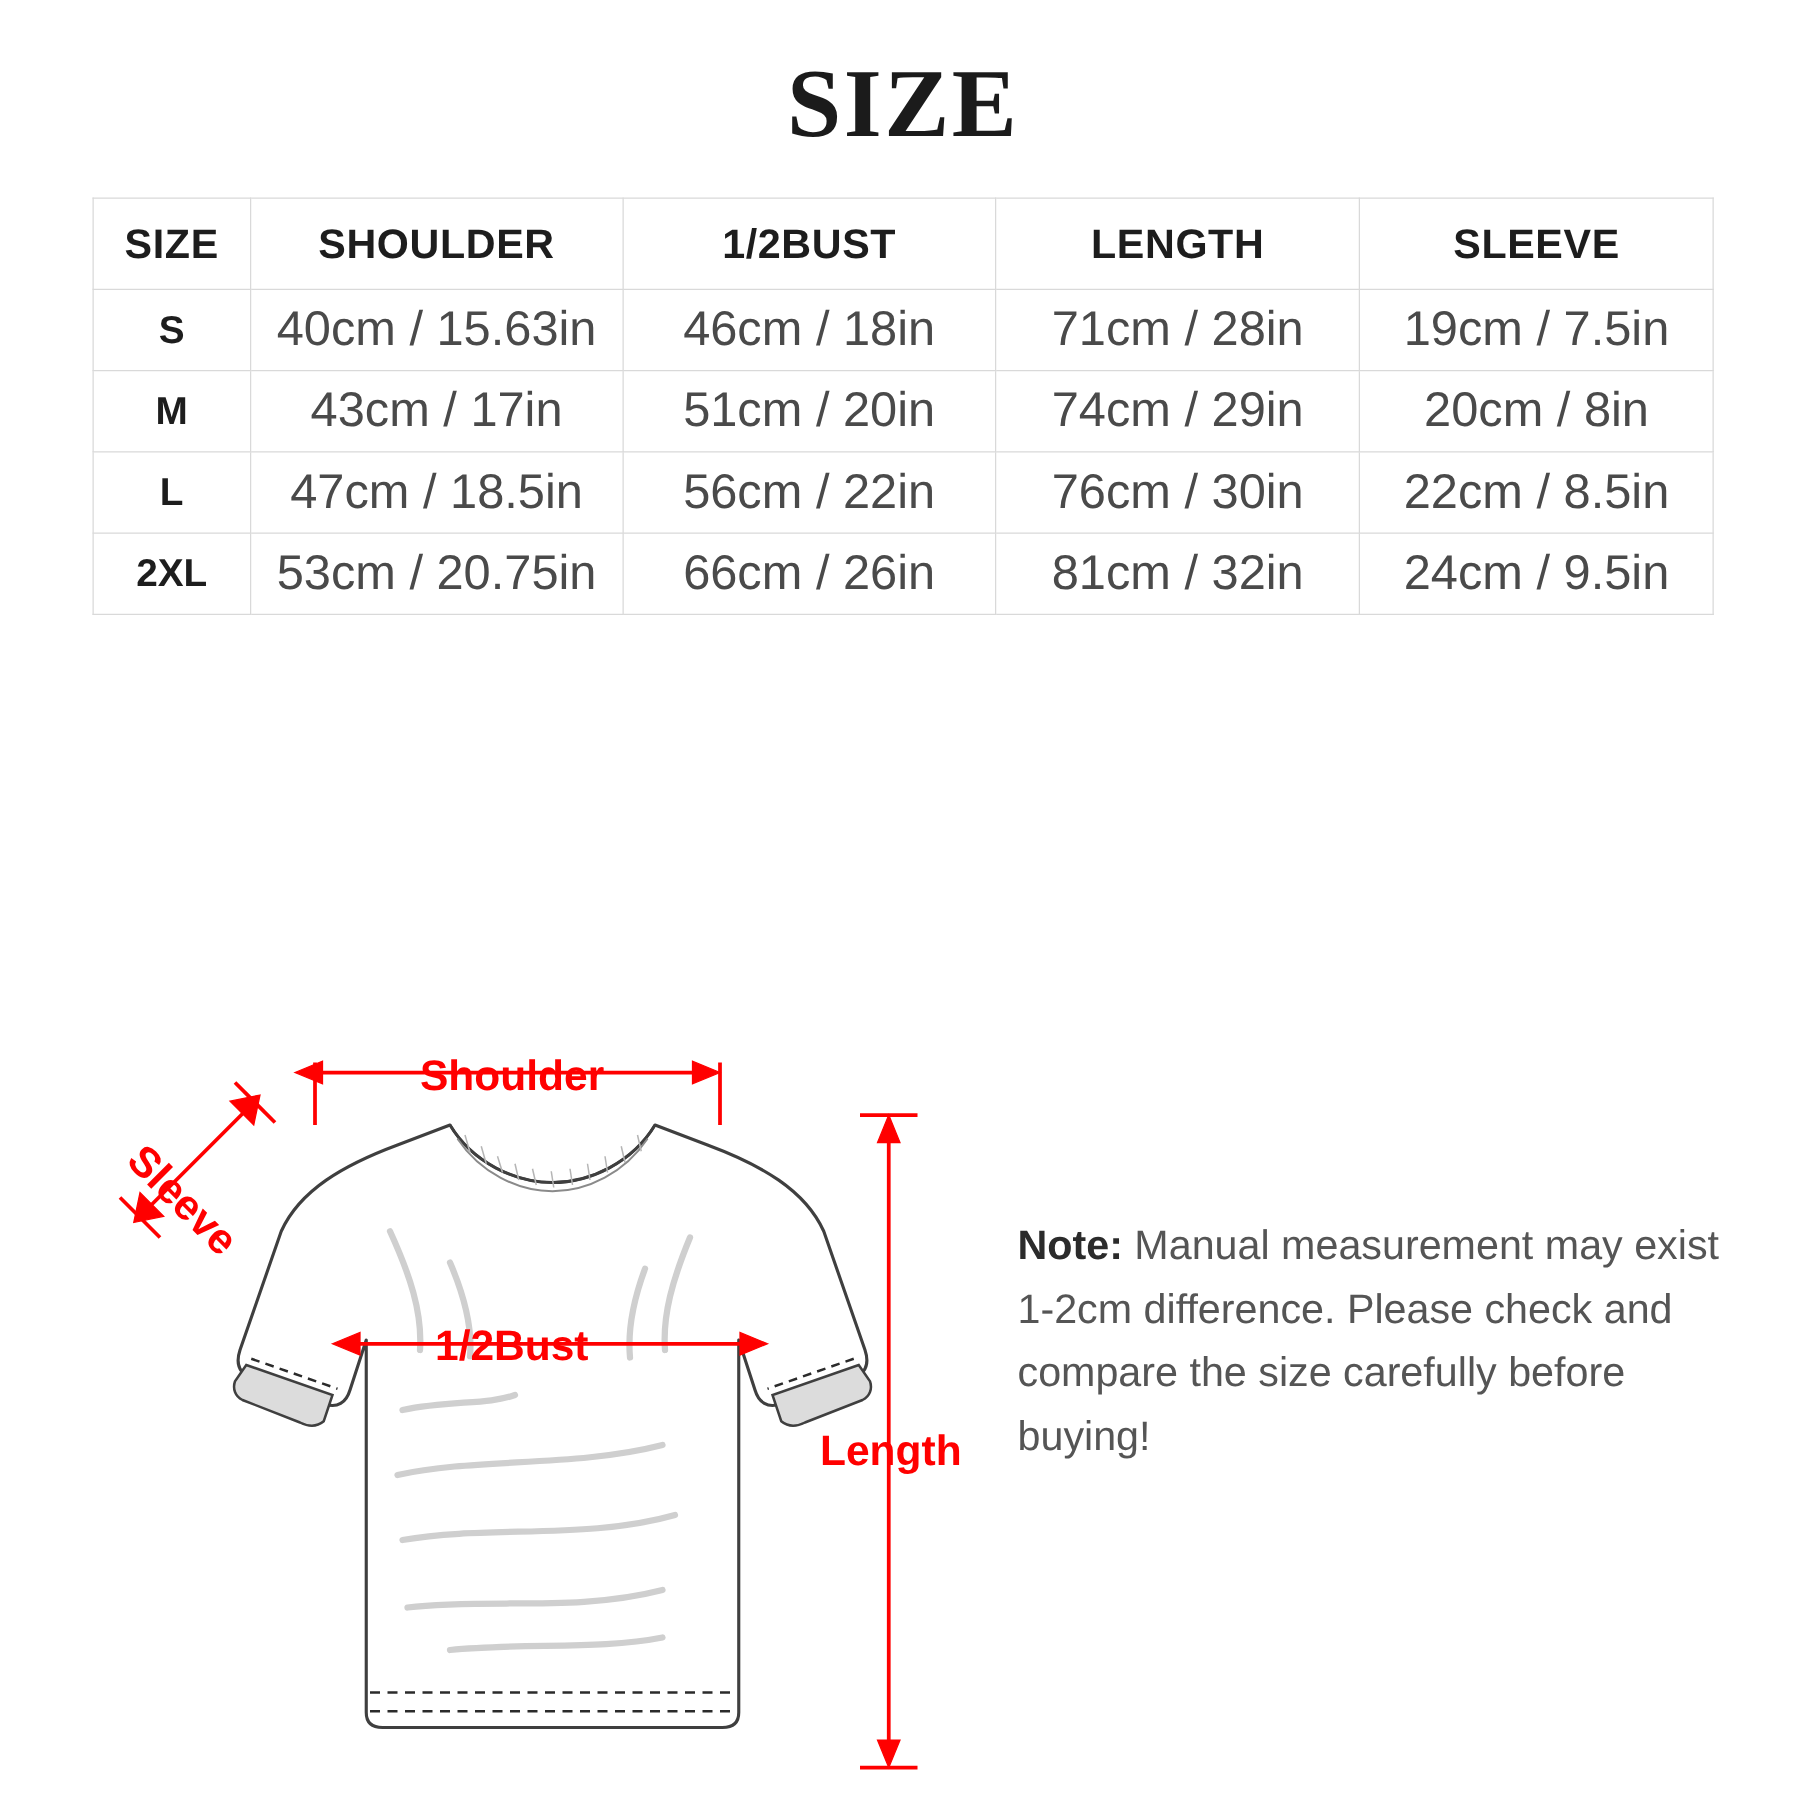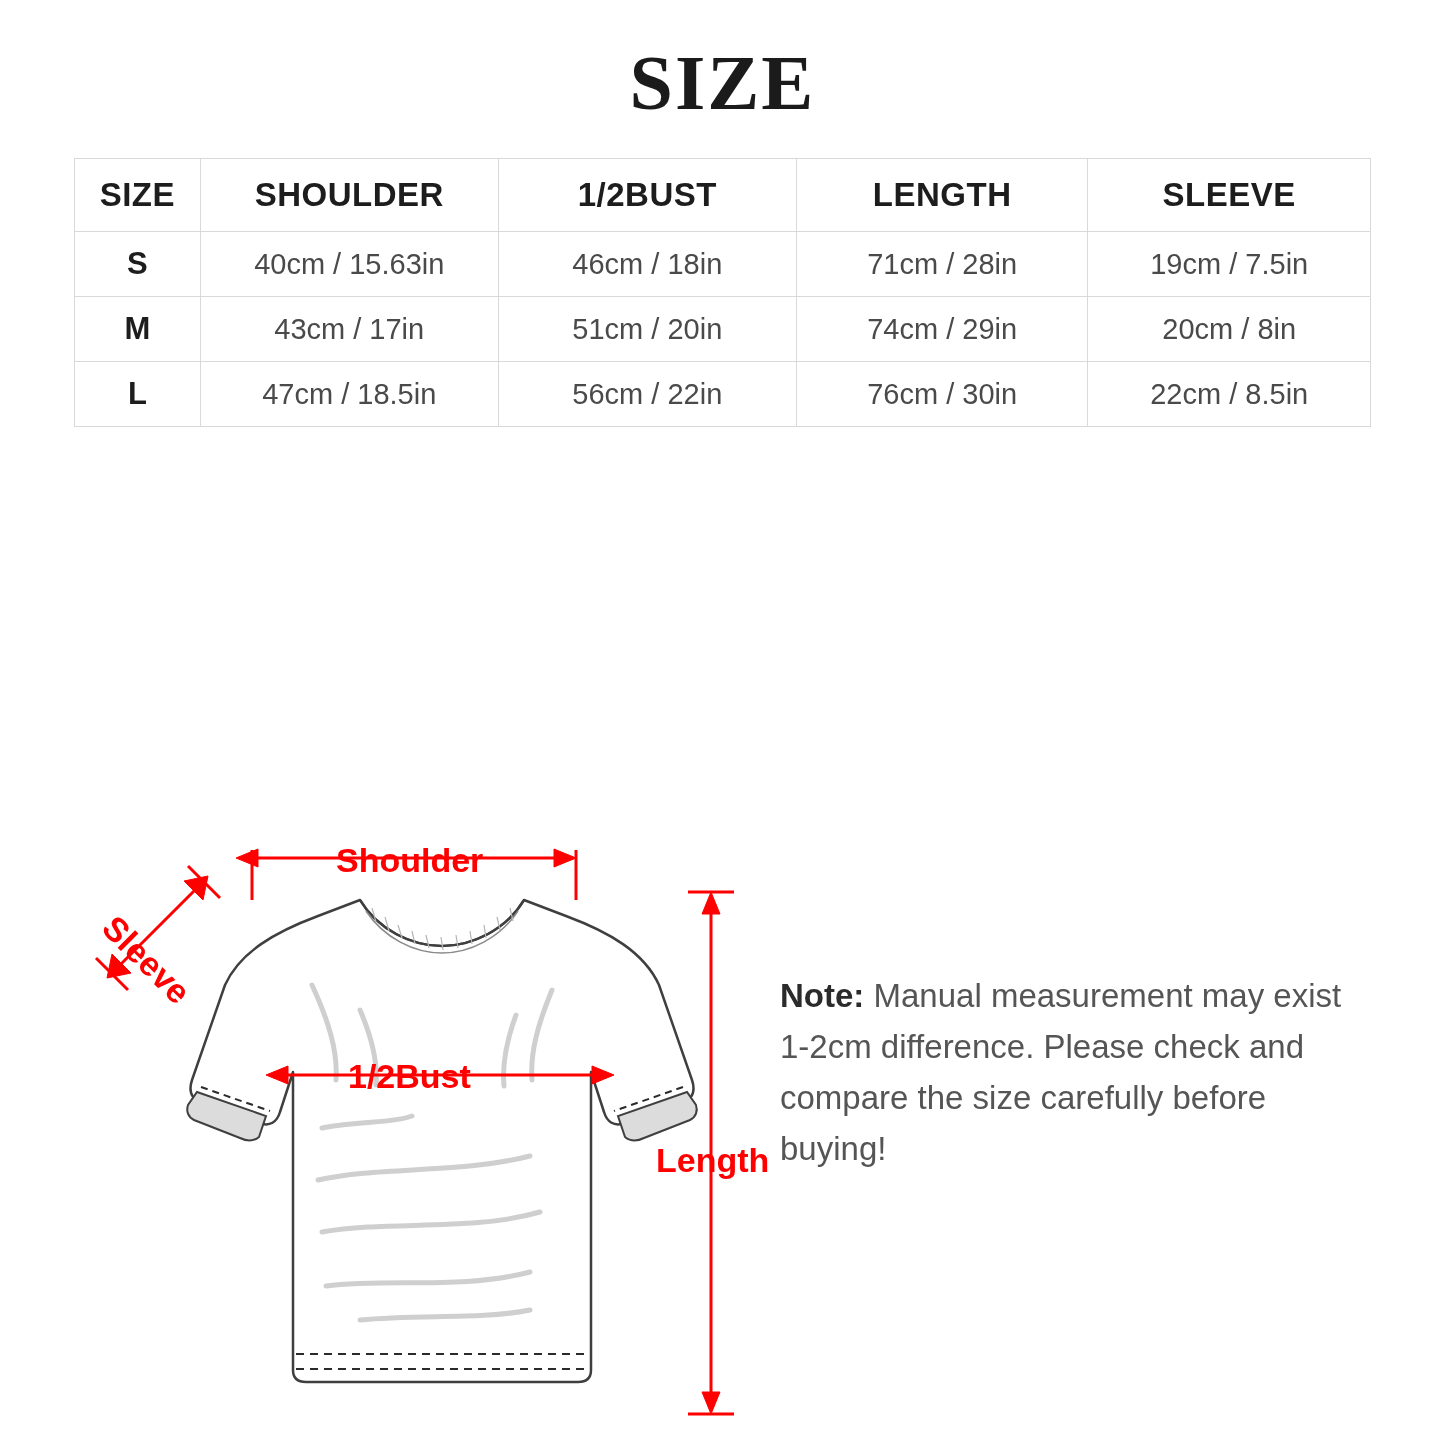--- a/index.html
+++ b/index.html
@@ -38,21 +38,21 @@
   table.size-table {
     border-collapse: collapse;
     width: 100%;
     table-layout: fixed;
   }
   table.size-table td, table.size-table th {
     border: 1px solid #d9d9d9;
     text-align: center;
     vertical-align: middle;
     height: 64px;
-    font-size: 29px;
+    font-size: 39px;
     color: #4a4a4a;
     font-weight: normal;
     padding: 0;
   }
   table.size-table thead th {
     font-size: 33px;
     font-weight: bold;
     color: #1d1d1d;
     height: 72px;
     letter-spacing: 0.5px;
@@ -78,21 +78,21 @@
   }
   #shirt-svg {
     position: absolute;
     left: 60px;
     top: 20px;
   }
 
   
   #note-block {
     position: absolute;
-    left: 780px;
+    left: 814px;
     top: 970px;
     width: 585px;
     font-size: 33px;
     line-height: 1.55;
     color: #555555;
   }
   #note-block .note-label {
     font-weight: bold;
     color: #2b2b2b;
   }
@@ -134,20 +134,27 @@
         <td>51cm / 20in</td>
         <td>74cm / 29in</td>
         <td>20cm / 8in</td>
       </tr>
       <tr>
         <td class="size-cell">L</td>
         <td>47cm / 18.5in</td>
         <td>56cm / 22in</td>
         <td>76cm / 30in</td>
         <td>22cm / 8.5in</td>
+      </tr>
+      <tr>
+        <td class="size-cell">2XL</td>
+        <td>53cm / 20.75in</td>
+        <td>66cm / 26in</td>
+        <td>81cm / 32in</td>
+        <td>24cm / 9.5in</td>
       </tr>
     </tbody>
   </table>
 </div>
 
 <div id="diagram">
   <svg id="shirt-svg" width="760" height="660" viewBox="0 0 760 660">
 
     <g fill="#ffffff" stroke="#3f3f3f" stroke-width="2.5" stroke-linejoin="round">
       <path d="M165 205

